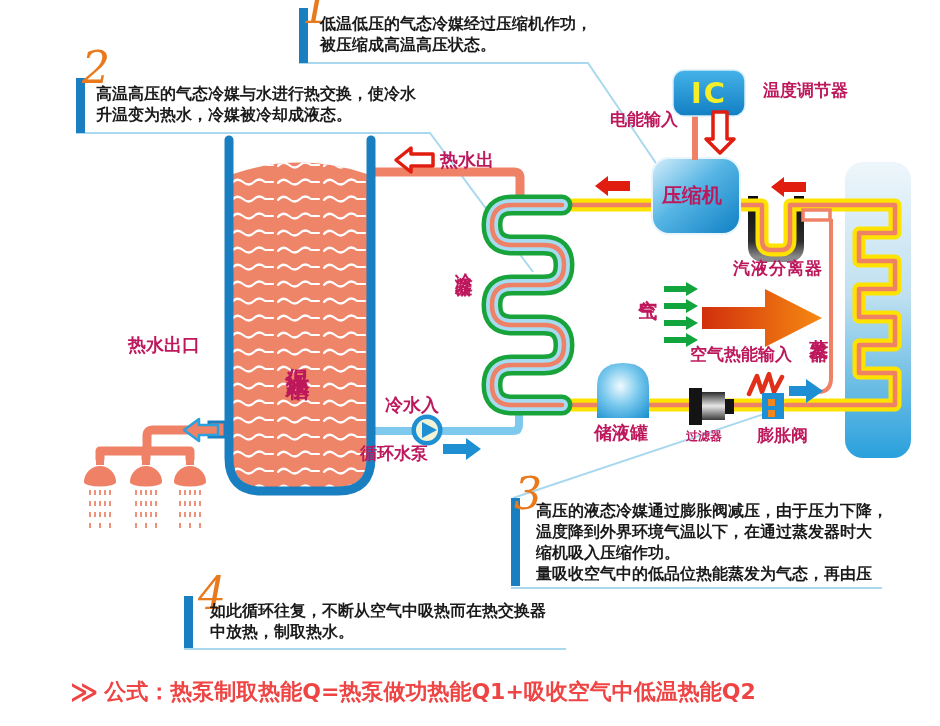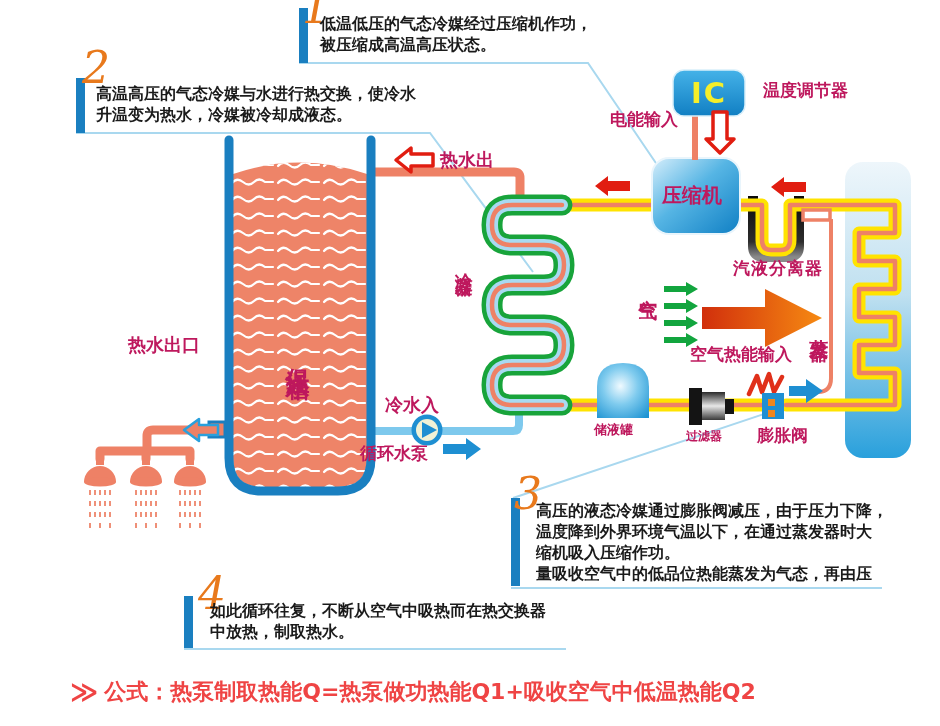--- a/index.html
+++ b/index.html
@@ -213,21 +213,21 @@
 <div class="lbl" style="left:652px;top:184px;width:80px;text-align:center;font-size:20px;">压缩机</div>
 <div class="lbl" style="left:733px;top:259px;font-size:17px;letter-spacing:1px;">汽液分离器</div>
 <div class="lbl vert" style="left:637px;top:284px;font-size:19px;">空气</div>
 <div class="lbl" style="left:690px;top:345px;font-size:17px;">空气热能输入</div>
 <div class="lbl vert" style="left:808px;top:323px;font-size:19px;">蒸发器</div>
 <div class="lbl vert" style="left:453px;top:259px;font-size:18px;">冷凝器</div>
 <div class="lbl vert" style="left:283px;top:349px;font-size:24px;">保温水箱</div>
 <div class="lbl" style="left:128px;top:335px;font-size:18px;">热水出口</div>
 <div class="lbl" style="left:385px;top:395px;font-size:18px;">冷水入</div>
 <div class="lbl" style="left:360px;top:444px;font-size:17px;">循环水泵</div>
-<div class="lbl" style="left:594px;top:423px;font-size:13px;text-align:center;">储液罐</div>
+<div class="lbl" style="left:594px;top:423px;font-size:18px;text-align:center;">储液罐</div>
 <div class="lbl" style="left:686px;top:430px;font-size:12px;">过滤器</div>
 <div class="lbl" style="left:757px;top:426px;font-size:17px;">膨胀阀</div>
 
 <div>
   <div class="co-num" style="left:302px;top:-14px;">1</div>
   <div class="co-lines" style="left:320px;top:13px;">
     <div>低温低压的气态冷媒经过压缩机作功，</div>
     <div>被压缩成高温高压状态。</div>
   </div>
 </div>

